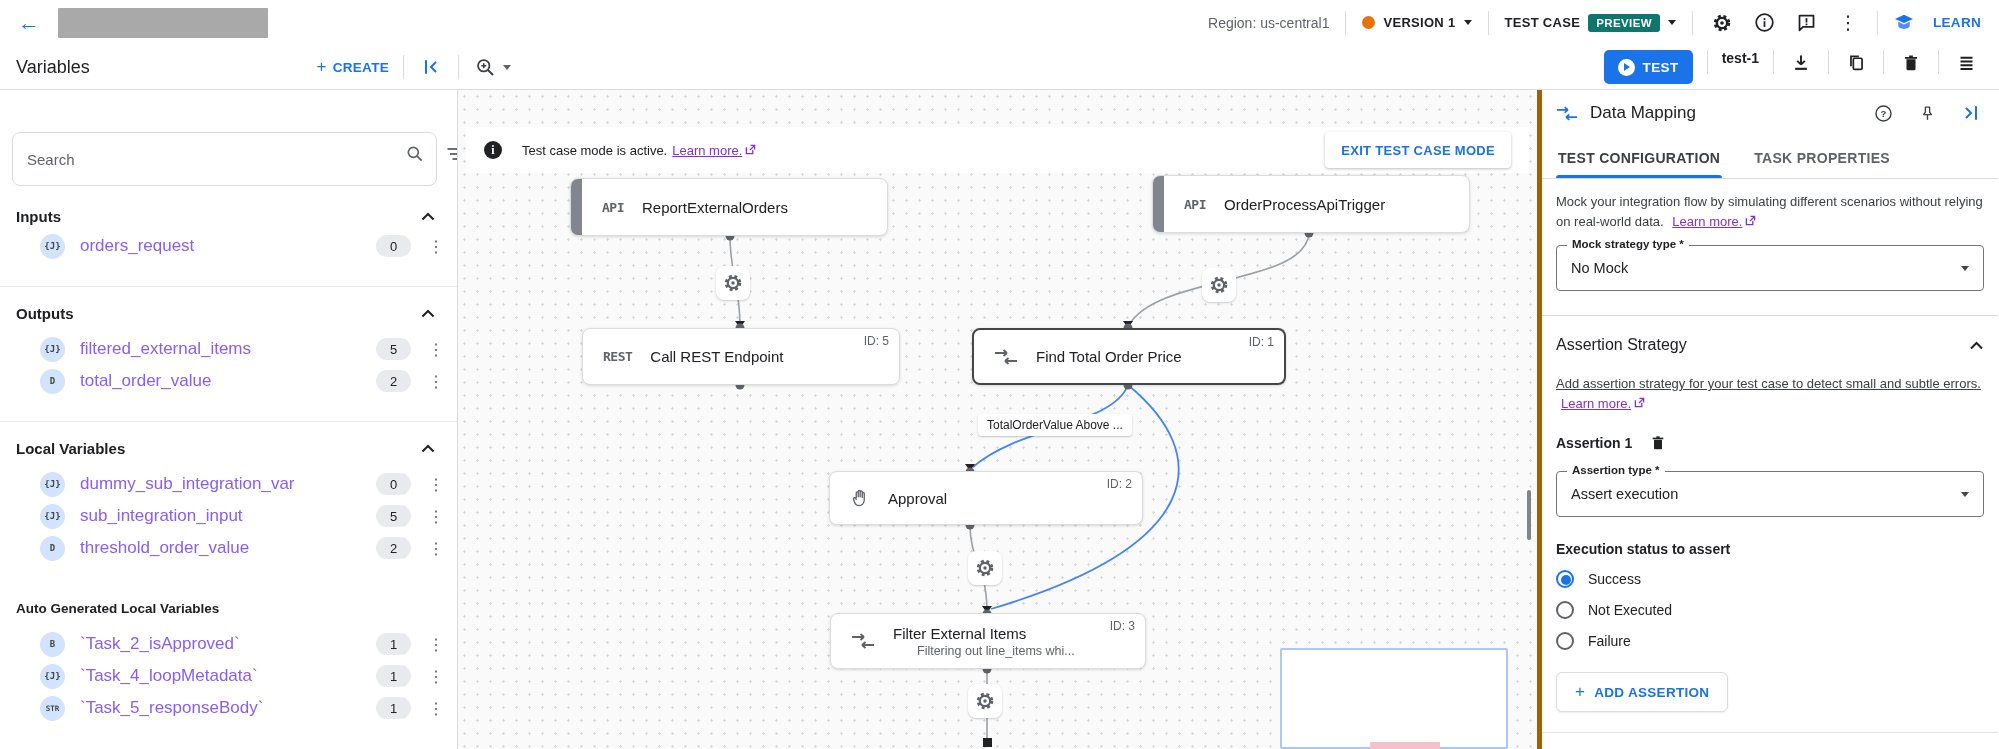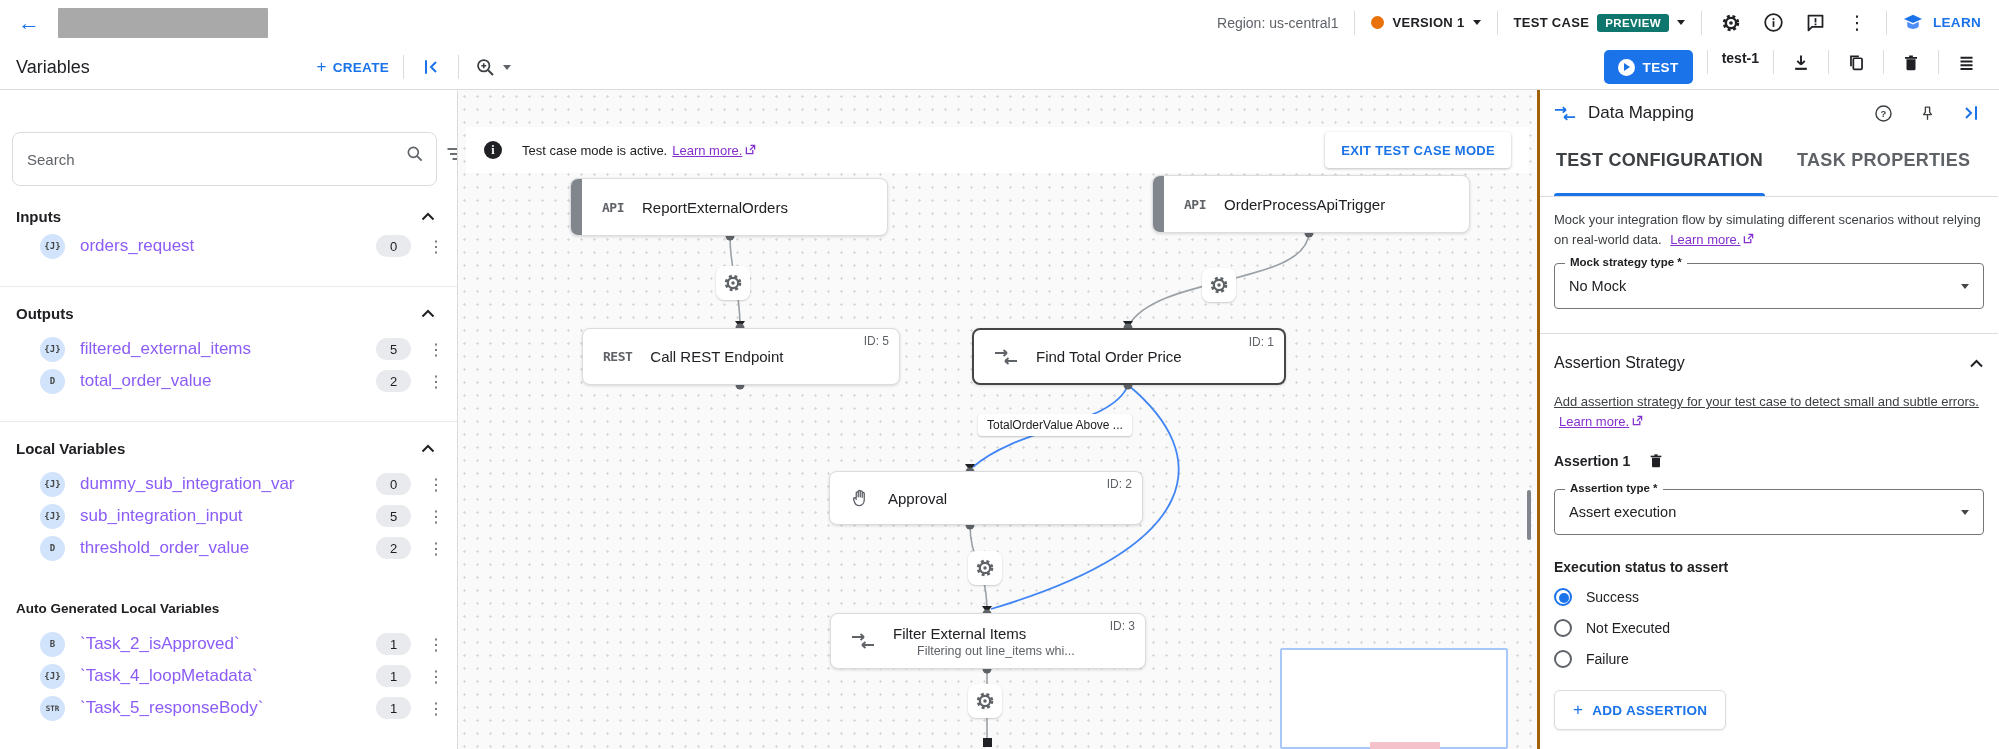--- a/index.html
+++ b/index.html
@@ -15,21 +15,21 @@
   .redacted { width:210px; height:30px; background:#a9a9a9; border-radius:1px; }
   .topbar-right { margin-left:auto; display:flex; align-items:center; gap:16px; }
   .region { color:#5f6368; font-size:14px; }
   .version-wrap { display:flex; align-items:center; gap:8px; cursor:pointer; }
   .orange-dot { width:13px; height:13px; border-radius:50%; background:#e8710a; }
   .version-label, .testcase-label { font-weight:bold; font-size:13px; letter-spacing:.3px; }
   .preview-badge { background:#0f766e; color:#fff; font-size:11.5px; font-weight:bold; padding:3px 8px; border-radius:3px; letter-spacing:.4px; }
   .tc-wrap { display:flex; align-items:center; gap:8px; cursor:pointer; }
   .icon-btn { width:26px; height:26px; display:flex; align-items:center; justify-content:center; cursor:pointer; color:#202124; }
   .more-vert { font-size:19px; color:#202124; }
-  .learn-wrap { display:flex; align-items:center; gap:10px; color:#1a73e8; font-weight:bold; font-size:13.5px; cursor:pointer; letter-spacing:.3px; }
+  .learn-wrap { display:flex; align-items:center; gap:19px; color:#1a73e8; font-weight:bold; font-size:13.5px; cursor:pointer; letter-spacing:.3px; }
 
   
   .toolbar { height:45px; border-bottom:1px solid #dadce0; display:flex; align-items:center; }
   .tb-left { width:458px; flex:0 0 458px; display:flex; align-items:center; padding:0 14px 0 16px; gap:14px; }
   .page-title { font-size:18px; color:#202124; margin-right:auto; }
   .create-btn { color:#1a73e8; font-weight:bold; font-size:13.5px; display:flex; align-items:center; gap:6px; cursor:pointer; letter-spacing:.3px; }
   .plus-glyph { font-size:17px; font-weight:normal; }
   .collapse-left { color:#1a73e8; cursor:pointer; }
   .zoom-ctl { display:flex; align-items:center; gap:7px; margin-left:16px; color:#3c4043; cursor:pointer; }
   .tb-right { margin-left:auto; display:flex; align-items:flex-start; gap:14px; padding-right:20px; }
@@ -80,26 +80,26 @@
   .node-text2 .node-title { display:block; }
   .node-sub { font-size:12.5px; color:#5f6368; margin-top:2px;margin-left:24px; }
   .gear-chip { position:absolute; width:34px; height:34px; background:#fff; border-radius:8px; box-shadow:0 1px 2px rgba(60,64,67,.25); display:flex; align-items:center; justify-content:center; z-index:3; cursor:pointer; }
   .edge-label { position:absolute; background:#fff; border-radius:4px; box-shadow:0 1px 2px rgba(60,64,67,.3); font-size:12px; color:#202124; padding:4px 9px; z-index:4; white-space:nowrap; }
   .endpoint-sq { position:absolute; width:9px; height:9px; background:#202124; z-index:2; }
   .minimap { position:absolute; background:#fff; border:2px solid #a8c7fa; border-radius:2px; z-index:4; }
   .minimap-pink { position:absolute; left:88px; top:92px; width:70px; height:9px; background:#f3c2cb; }
   .canvas-scrollthumb { position:absolute; right:6px; top:400px; width:4px; height:50px; background:#80868b; border-radius:2px; z-index:6; }
 
   
-  .panel { width:461px; flex:0 0 461px; border-left:3px solid #a16207; padding:0 14px; overflow:hidden; position:relative; }
+  .panel { width:461px; flex:0 0 461px; border-left:5px solid #a16207; padding:0 14px; overflow:hidden; position:relative; }
   .panel-hd { height:46px; display:flex; align-items:center; gap:12px; }
   .panel-title { font-size:17px; color:#202124; }
   .panel-hd-icons { margin-left:auto; display:flex; align-items:center; gap:18px; }
   .tabs { display:flex; gap:30px; border-bottom:1px solid #dadce0; margin:0 -14px; padding:0 14px; }
-  .tab { font-size:18px; font-weight:bold; letter-spacing:.3px; padding:14px 2px 25px; cursor:pointer; position:relative; color:#5f6368; }
+  .tab { font-size:14px; font-weight:bold; letter-spacing:.3px; padding:14px 2px 12px; cursor:pointer; position:relative; color:#5f6368; }
   .tab.active { color:#3c4043; }
   .tab.active::after { content:""; position:absolute; left:0; right:0; bottom:0; height:3px; background:#1a73e8; border-radius:3px 3px 0 0; }
   .panel-desc { font-size:13px; color:#3c4043; line-height:1.5; margin-top:13px; }
   .field { position:relative; border:1px solid #747775; border-radius:4px; height:46px; margin-top:14px; display:flex; align-items:center; padding:0 14px; cursor:pointer; }
   .field-label { position:absolute; top:-8px; left:10px; background:#fff; padding:0 5px; font-size:11.5px; font-weight:bold; color:#202124; }
   .field-value { font-size:14.5px; color:#202124; }
   .field .caret { margin-left:auto; color:#444746; }
   .panel-div { border-top:1px solid #dadce0; margin:24px -14px 0; }
   .assert-hd { display:flex; align-items:center; margin-top:20px; }
   .assert-hd-title { font-size:16px; color:#202124; }

